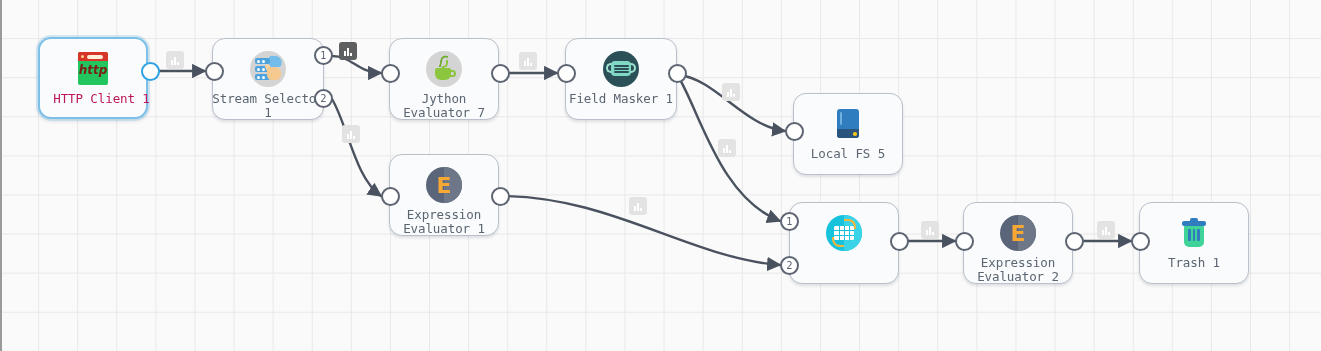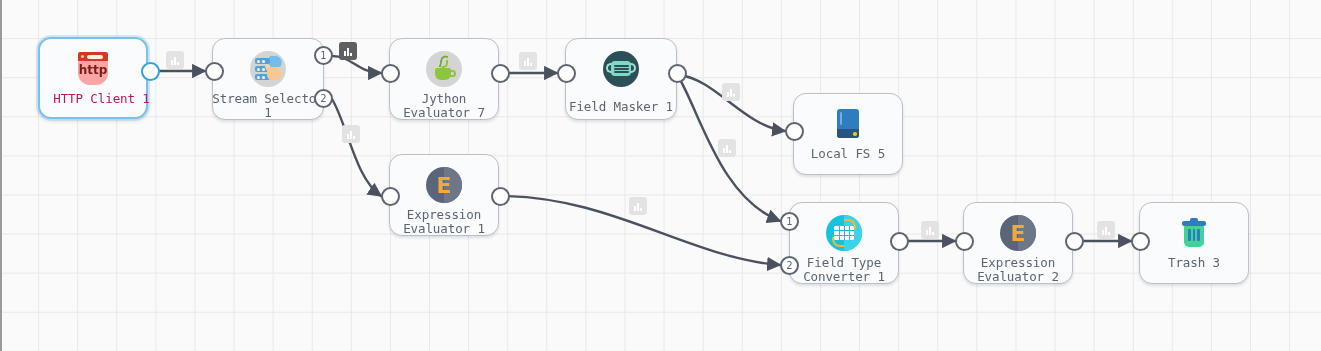--- a/index.html
+++ b/index.html
@@ -121,22 +121,23 @@
   .badge i.b2 { height: 8px; }
   .badge i.b3 { height: 3px; }
 
   
   .ic { position: absolute; left: 0; top: 0; width: 40px; height: 40px; }
 
   
   .http-win {
     position: absolute; left: 5px; top: 3px;
     width: 30px; height: 33px;
-    background: #fca5a5;
-    border-radius: 12px;
+    background: #22c55e;
+    border-radius: 2px;
+    font-style: italic;
   }
   .http-bar {
     position: absolute; left: 0; top: 0;
     width: 30px; height: 9px;
     background: #d8352a;
     border-radius: 2px 2px 0 0;
   }
   .http-dot {
     position: absolute; left: 3px; top: 3px;
     width: 3px; height: 3px; border-radius: 50%;
@@ -450,21 +451,21 @@
             <span class="plate grey"></span>
             <span class="jy-steam"></span>
             <span class="jy-steam2"></span>
             <span class="jy-handle"></span>
             <span class="jy-cup"></span>
           </span>
         </span>
         <span class="node-label">Jython
 Evaluator 7</span>
       </div>
-      <div class="node" style="left: 565px; top: 38px; width: 112px; height: 82px; gap: 8px;">
+      <div class="node" style="left: 565px; top: 38px; width: 112px; height: 82px;">
         <span class="node-icon">
           <span class="ic">
             <span class="plate teal"></span>
             <span class="fm-strapL"></span>
             <span class="fm-strapR"></span>
             <span class="fm-body"></span>
             <span class="fm-line fm-l1"></span>
             <span class="fm-line fm-l2"></span>
             <span class="fm-line fm-l3"></span>
           </span>
@@ -502,22 +503,20 @@
             <span class="ftc-arrow-bot"></span>
             <span class="ftc-grid">
               <span class="ftc-gl" style="left:0;top:4px;width:20px;height:1.4px"></span>
               <span class="ftc-gl" style="left:0;top:8.5px;width:20px;height:1.4px"></span>
               <span class="ftc-gl" style="left:5px;top:0;width:1.4px;height:14px"></span>
               <span class="ftc-gl" style="left:10px;top:0;width:1.4px;height:14px"></span>
               <span class="ftc-gl" style="left:15px;top:0;width:1.4px;height:14px"></span>
             </span>
           </span>
         </span>
-        <span class="node-label">Field Type
-Converter 1</span>
       </div>
       <div class="node" style="left: 963px; top: 202px; width: 110px; height: 82px;">
         <span class="node-icon">
           <span class="ic">
             <span class="plate slate"></span>
             <span class="ee-half"></span>
             <span class="ee-E">E</span>
           </span>
         </span>
         <span class="node-label">Expression
@@ -527,21 +526,21 @@
         <span class="node-icon">
           <span class="ic">
             <span class="tr-knob"></span>
             <span class="tr-can"></span>
             <span class="tr-lid"></span>
             <span class="tr-rib tr-r1"></span>
             <span class="tr-rib tr-r2"></span>
             <span class="tr-rib tr-r3"></span>
           </span>
         </span>
-        <span class="node-label">Trash 3</span>
+        <span class="node-label">Trash 1</span>
       </div>
     </div>
   <div id="ports-group">
       <div class="port accent" style="left: 141px; top: 62px;"></div>
       <div class="port" style="left: 205px; top: 62px;"></div>
       <div class="port numbered" style="left: 314px; top: 46px;">1</div>
       <div class="port numbered" style="left: 314px; top: 89px;">2</div>
       <div class="port" style="left: 381px; top: 64px;"></div>
       <div class="port" style="left: 491px; top: 64px;"></div>
       <div class="port" style="left: 557px; top: 64px;"></div>

